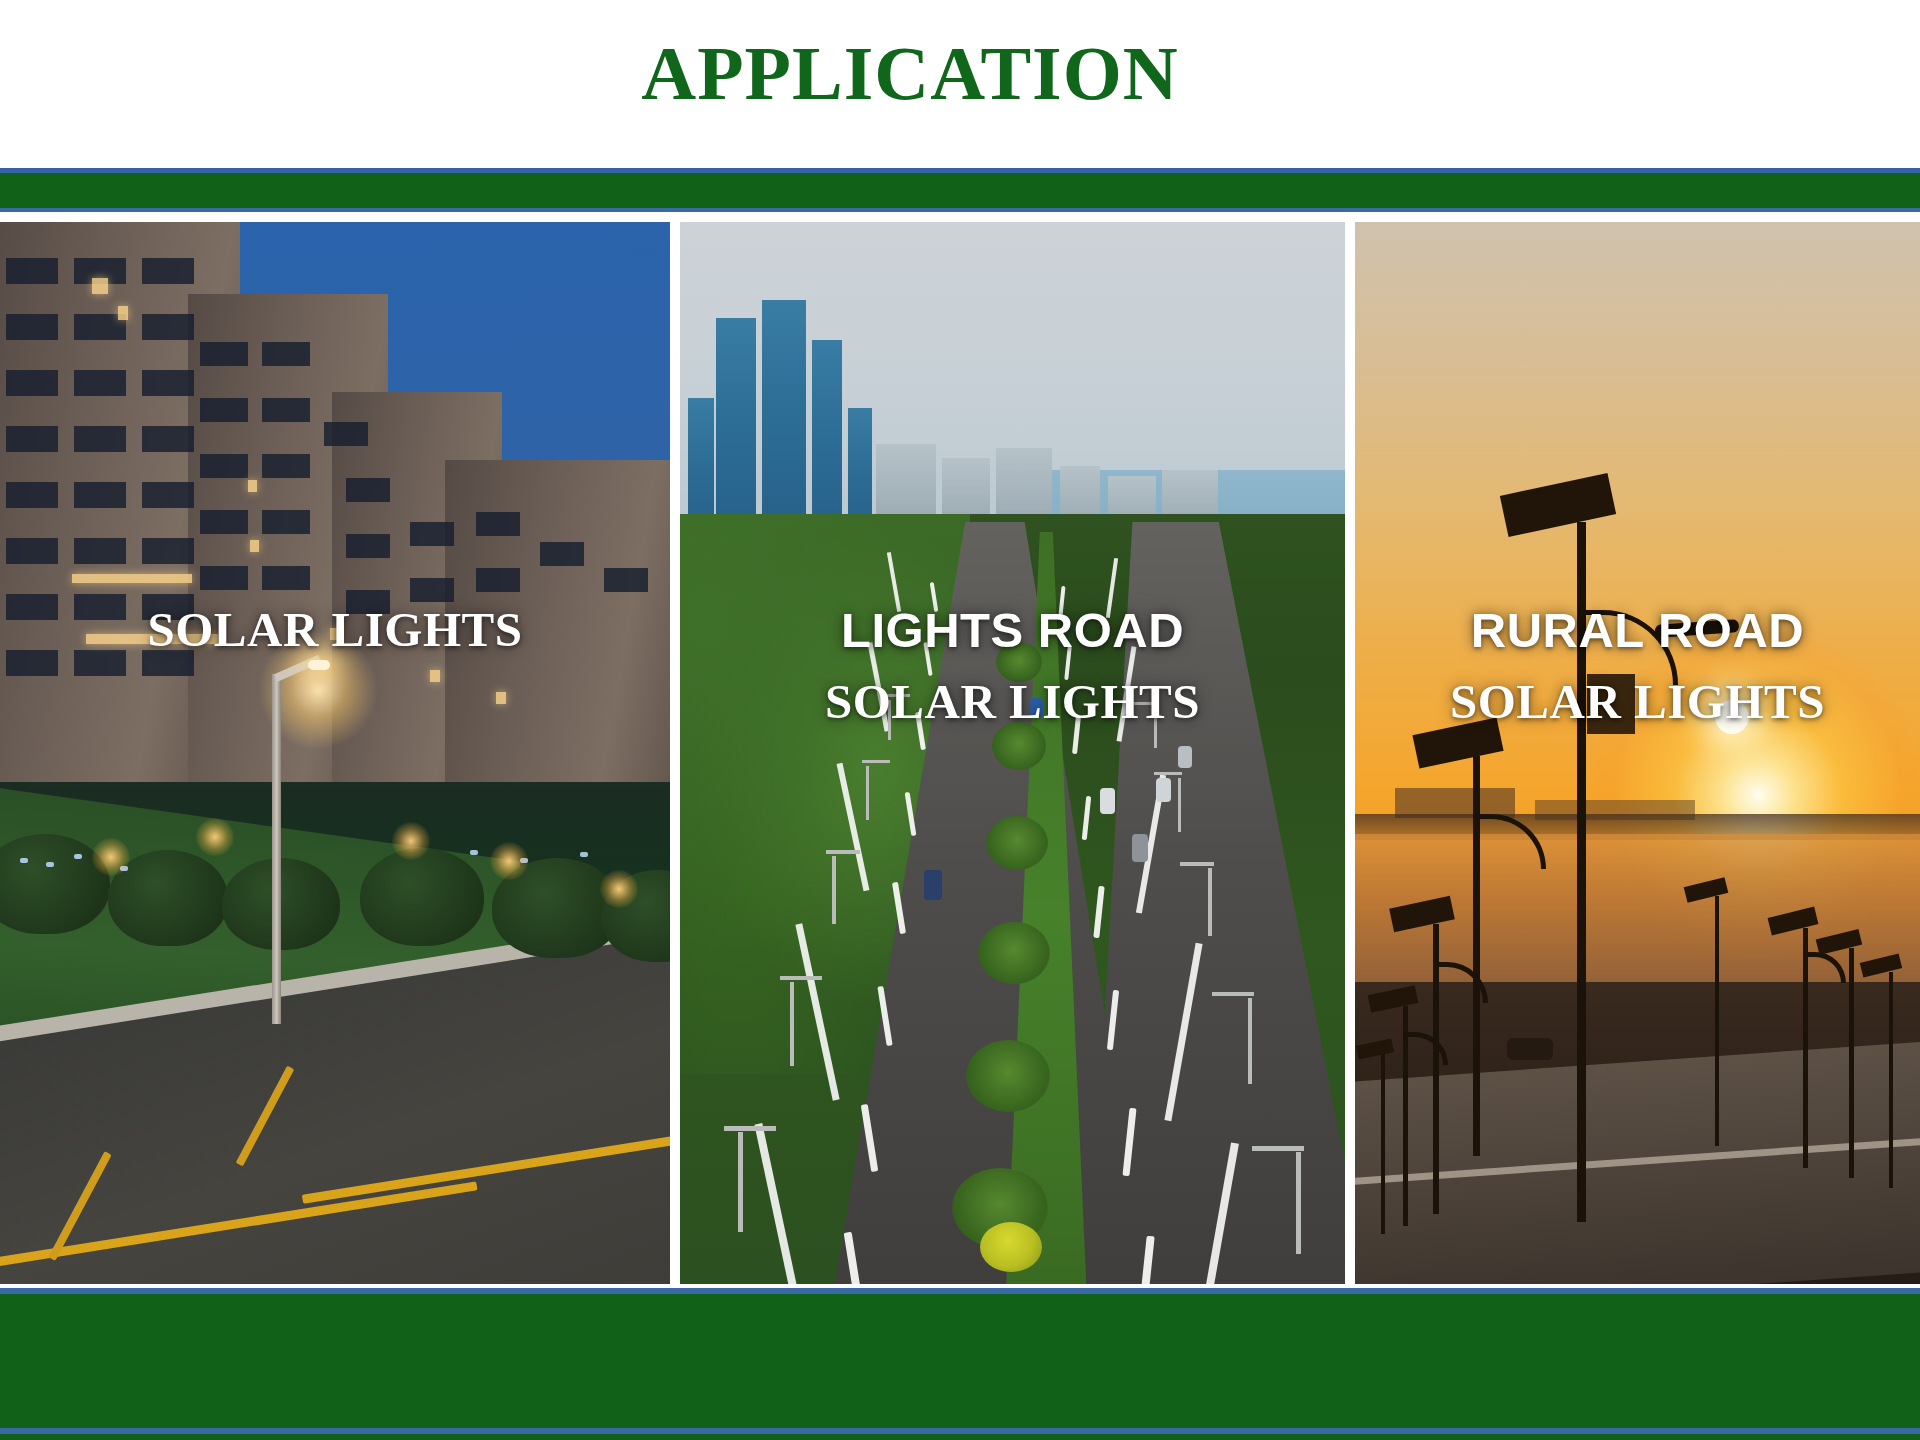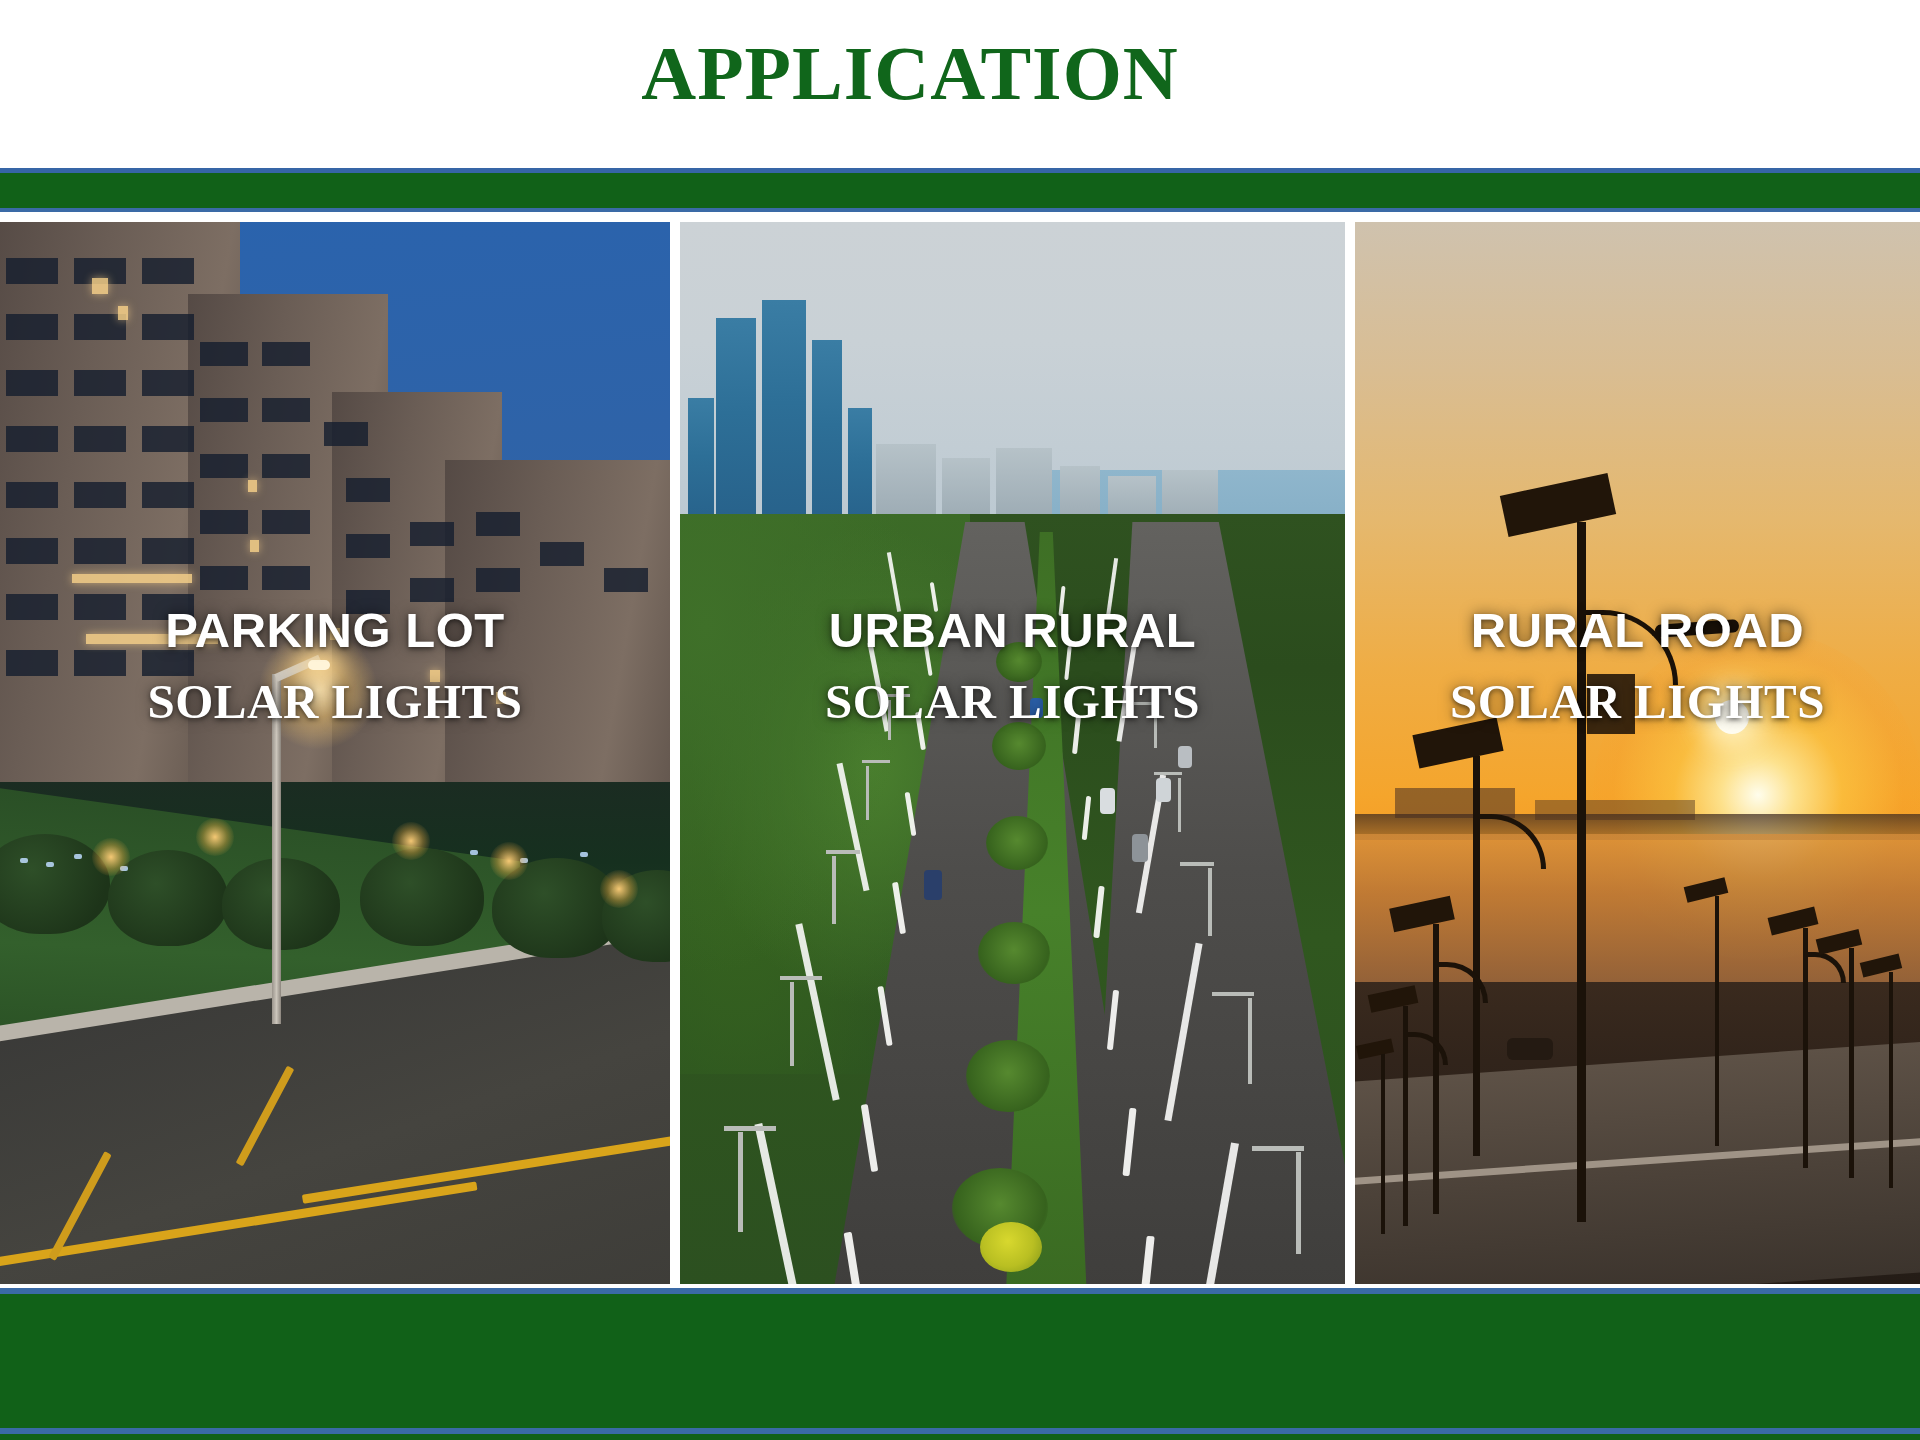--- a/index.html
+++ b/index.html
@@ -494,21 +494,20 @@
       <div class="p1-tree" style="left:492px; top:636px; width:130px; height:100px;"></div>
       <div class="p1-tree" style="left:602px; top:648px; width:110px; height:92px;"></div>
 
       <div class="p1-lamp-glow"></div>
       <div class="p1-pole"></div>
       <div class="p1-arm"></div>
       <div class="p1-bulb"></div>
     </div>
 
     <div class="caption">
-      <span>PARKING LOT</span>
       <span class="line2">SOLAR LIGHTS</span>
     </div>
   </div>
 
   <div class="panel-gap"></div>
 
   <div class="panel panel-2">
     <div class="scene">
       <div class="p2-sky"></div>
       <div class="p2-sea"></div>
@@ -595,21 +594,21 @@
       <div class="p2-pole" style="left:568px; top:776px; width:4px; height:86px;"></div>
       <div class="p2-pole" style="left:616px; top:930px; width:5px; height:102px;"></div>
       <div class="p2-pole" style="left:454px; top:480px; width:24px; height:3px;"></div>
       <div class="p2-pole" style="left:474px; top:550px; width:28px; height:3px;"></div>
       <div class="p2-pole" style="left:500px; top:640px; width:34px; height:4px;"></div>
       <div class="p2-pole" style="left:532px; top:770px; width:42px; height:4px;"></div>
       <div class="p2-pole" style="left:572px; top:924px; width:52px; height:5px;"></div>
     </div>
 
     <div class="caption">
-      <span>URBAN RURAL</span>
+      <span>LIGHTS ROAD</span>
       <span class="line2">SOLAR LIGHTS</span>
     </div>
   </div>
 
   <div class="panel-gap"></div>
 
   <div class="panel panel-3">
     <div class="scene">
       <div class="p3-sky"></div>
       <div class="p3-sun"></div>

